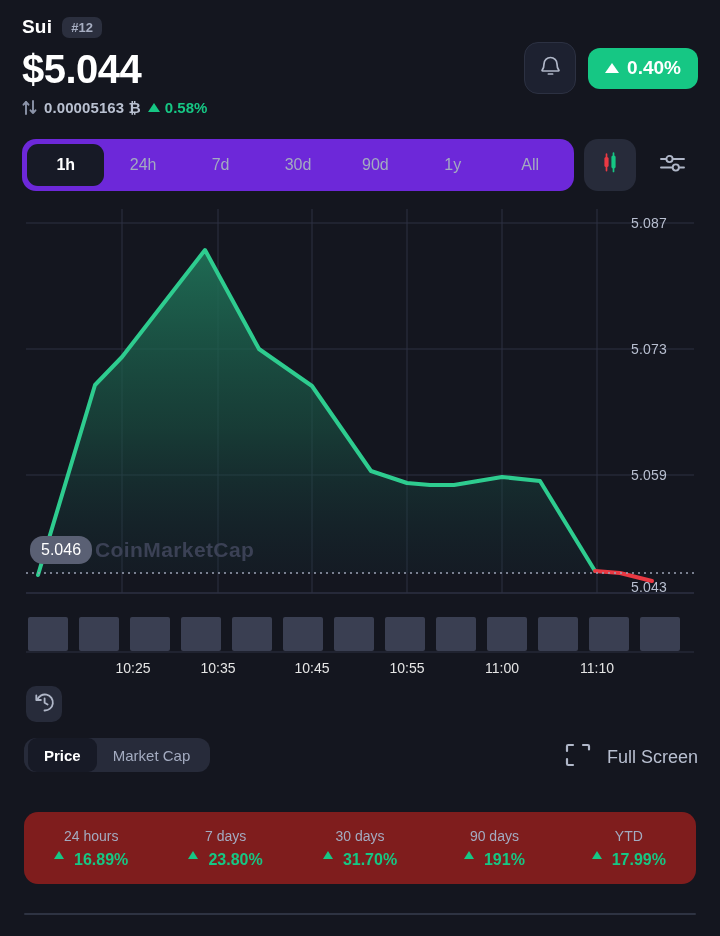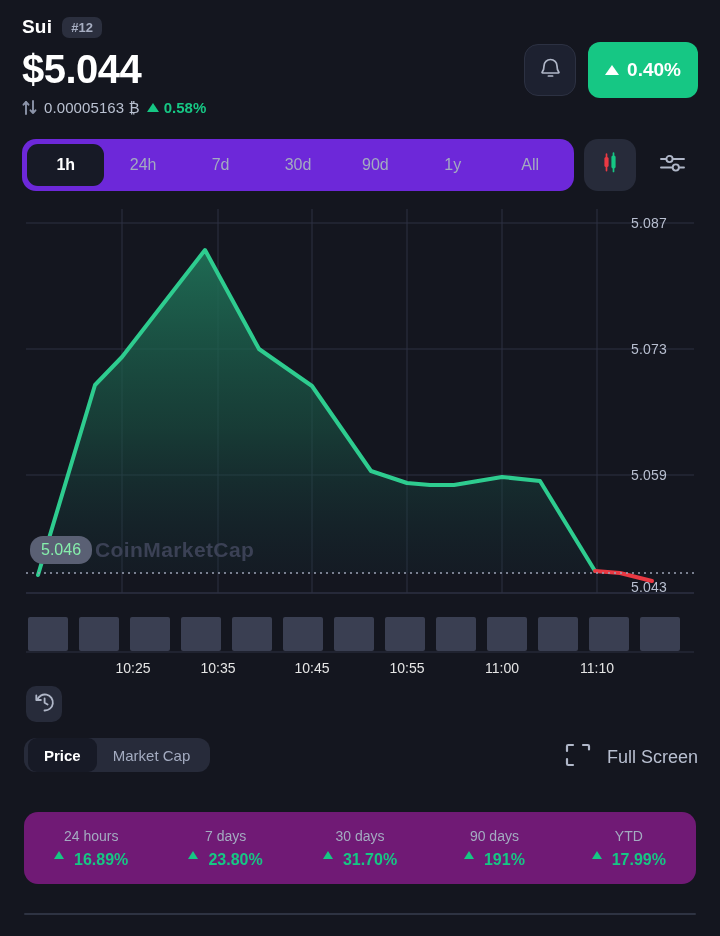--- a/index.html
+++ b/index.html
@@ -16,31 +16,31 @@
   .header { padding: 12px 22px 0 22px; position: relative; }
   .name-row { display: flex; align-items: center; gap: 10px; height: 30px; }
   .coin-name { font-size: 19px; font-weight: 700; color: #ffffff; letter-spacing: .2px; }
   .rank-badge {
     background: #2b2f3e; color: #a7aec2; font-size: 13px; font-weight: 600;
     padding: 4px 9px; border-radius: 7px; line-height: 1;
   }
   .price { font-size: 40px; font-weight: 700; letter-spacing: -0.5px; margin-top: 6px; line-height: 1.08; }
   .sub-row { display: flex; align-items: center; gap: 7px; margin-top: 6px; height: 20px; }
   .swap-icon { display: inline-flex; color: #8b93a8; }
-  .btc-val { font-size: 15px; color: #b9c0d0; font-weight: 400; letter-spacing: .1px; }
+  .btc-val { font-size: 15px; color: #b9c0d0; font-weight: 700; letter-spacing: .1px; }
   .sub-change { display: flex; align-items: center; gap: 5px; font-size: 15px; font-weight: 700; color: #16c784; }
   .tri-up { width: 0; height: 0; border-left: 6px solid transparent; border-right: 6px solid transparent; border-bottom: 9px solid currentColor; }
 
   .header-right { position: absolute; right: 22px; top: 42px; display: flex; align-items: center; gap: 12px; }
   .bell-btn {
     width: 52px; height: 52px; border-radius: 14px; background: #1d2130;
     border: 1px solid #2c3142; display: flex; align-items: center; justify-content: center;
   }
   .pct-badge {
-    height: 56px; min-width: 110px; border-radius: 12px; background: #16c784;
+    height: 41px; min-width: 110px; border-radius: 12px; background: #16c784;
     display: flex; align-items: center; justify-content: center; gap: 8px;
     padding: 0 17px; font-size: 19px; font-weight: 700; color: #ffffff;
   }
   .pct-badge .tri-up { border-bottom-color: #ffffff; border-left-width: 7px; border-right-width: 7px; border-bottom-width: 10px; }
 
   
   .tabs-row { display: flex; align-items: center; gap: 10px; padding: 0 22px; margin-top: 22px; }
   .tabs {
     flex: 1; height: 52px; background: #6d28d9; border-radius: 14px;
     display: flex; align-items: center; padding: 5px;
@@ -57,21 +57,21 @@
   .icon-btn.plain { background: transparent; }
 
   
   .chart-wrap { position: relative; margin-top: 18px; width: 676px; height: 470px; }
   .chart-wrap svg { display: block; }
   .yaxis-label {
     position: absolute; right: 9px; font-size: 14px; color: #b8bfd0;
     letter-spacing: .2px; transform: translateY(-50%);
   }
   .price-pill {
-    position: absolute; left: 30px; background: #5a6074; color: #86efac;
+    position: absolute; left: 30px; background: #5a6074; color: #ffffff;
     font-size: 16px; padding: 5px 11px; border-radius: 13px; transform: translateY(-50%);
   }
   .watermark {
     position: absolute; left: 95px; font-size: 21px; font-weight: 700;
     color: #3b4155; letter-spacing: .4px; transform: translateY(-50%); pointer-events: none;
   }
   .xlabel { position: absolute; font-size: 14px; color: #e5e5e5; transform: translateX(-50%); }
 
   
   .hist-btn {
@@ -85,21 +85,21 @@
   .pm-opt { height: 34px; display: flex; align-items: center; padding: 0 16px; border-radius: 9px; font-size: 15px; color: #a3abc0; }
   .pm-opt.active { background: #171a26; color: #ffffff; font-weight: 700; }
   .fullscreen {
     position: absolute; right: 22px; top: 740px; display: flex; align-items: center; gap: 14px;
   }
   .fs-label { font-size: 18px; color: #b8bfd0; }
 
   
   .stats {
     position: absolute; left: 24px; top: 812px; width: 672px; height: 72px;
-    background: #701a75; border-radius: 14px; display: flex; align-items: center;
+    background: #7f1d1d; border-radius: 14px; display: flex; align-items: center;
   }
   .stat { flex: 1; display: flex; flex-direction: column; align-items: center; gap: 7px; }
   .stat-label { font-size: 14px; color: #a3abc0; }
   .stat-val { display: flex; gap: 10px; font-size: 16px; font-weight: 700; color: #16c784; }
   .stat-val .tri-up { border-left-width: 5px; border-right-width: 5px; border-bottom-width: 8px; }
   .bottom-divider { position: absolute; left: 24px; top: 913px; width: 672px; height: 2px; background: #2e3342; border-radius: 2px; }
 </style>
 </head>
 <body>
 

